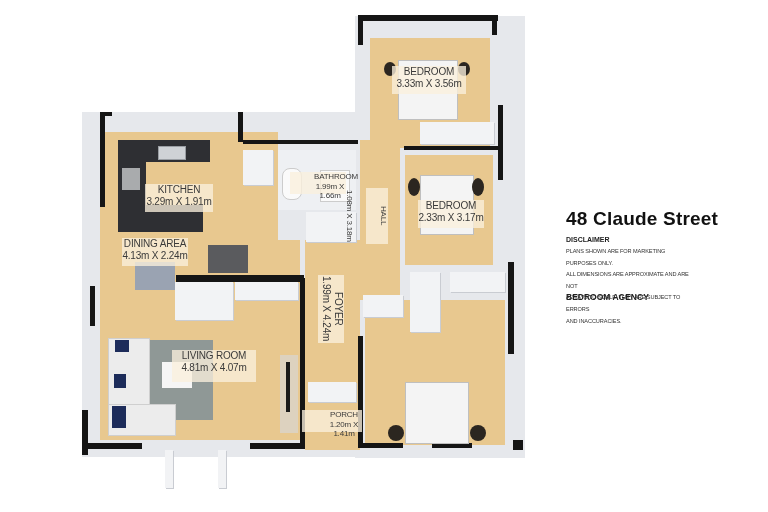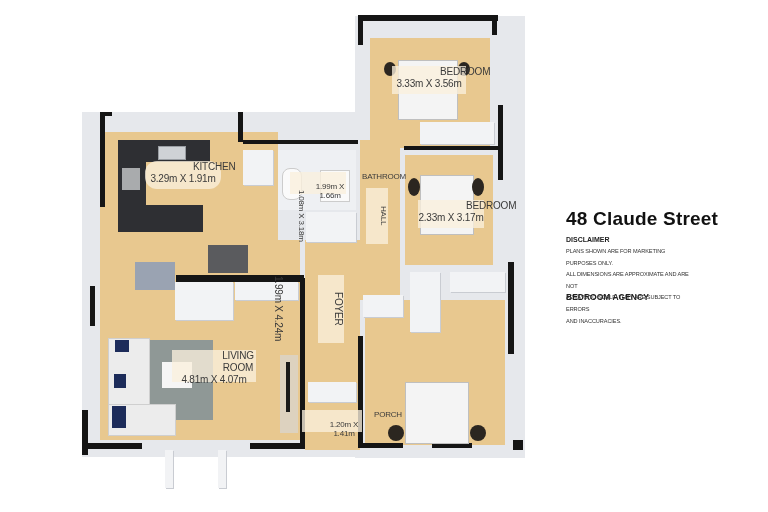--- a/index.html
+++ b/index.html
@@ -3,21 +3,21 @@
 <meta charset="utf-8">
 <style>
   html,body{margin:0;padding:0;}
   body{width:768px;height:512px;background:#ffffff;position:relative;overflow:hidden;font-family:"Liberation Sans",sans-serif;}
   .abs{position:absolute;}
   .floor{background:#e8c88f;}
   .wallshell{background:#e6e8ec;}
   .wall{background:#151515;}
   .iwall{background:#f2f3f5;box-shadow:1px 1px 0 #c9ccd2;}
   .label{position:absolute;background:rgba(250,240,220,0.78);color:#3a3a3a;text-align:center;font-family:"Liberation Sans Narrow","Liberation Sans",sans-serif;line-height:1.2;}
-  .label .n{display:block;font-size:10px;letter-spacing:-0.2px;margin-left:48px;}
+  .label .n{display:block;font-size:10px;letter-spacing:-0.2px;}
   .label .d{display:block;font-size:10px;letter-spacing:-0.2px;}
   .small .n,.small .d{font-size:8px;padding-left:24px;}
   .vert{writing-mode:vertical-rl;}
   .counter{background:#2e2f33;}
   .bed{background:#f4f4f4;border:1px solid #bfbfbf;}
   .rug{background:#8f9896;}
   .sofa{background:#ececec;border:1px solid #cfcfcf;}
   .pillow{background:#1d2c5a;}
   .night{background:#2b2620;border-radius:50%;}
   .title{position:absolute;left:566px;top:208px;font-size:19px;font-weight:bold;color:#111;letter-spacing:0.2px;}
@@ -106,40 +106,44 @@
   <div class="abs night" style="left:470px;top:425px;width:16px;height:16px;"></div>
 
   <div class="abs" style="left:282px;top:168px;width:18px;height:30px;background:#fafafa;border:1px solid #ccc;border-radius:8px;"></div>
   <div class="abs" style="left:320px;top:170px;width:28px;height:30px;background:#fafafa;border:1px solid #ccc;"></div>
 
   <div class="label" style="left:392px;top:66px;width:74px;height:28px;">
     <span class="n">BEDROOM</span>
     <span class="d">3.33m X 3.56m</span>
   </div>
 
-  <div class="label" style="left:145px;top:161px;width:76px;height:28px;border-radius:12px;">
+  <div class="label" style="left:145px;top:184px;width:68px;height:28px;">
     <span class="n">KITCHEN</span>
     <span class="d">3.29m X 1.91m</span>
   </div>
 
   <div class="label small" style="left:290px;top:172px;width:56px;height:22px;">
     <span class="n">BATHROOM</span>
     <span class="d">1.99m X 1.66m</span>
   </div>
 
   <div class="label small vert" style="left:366px;top:188px;width:22px;height:56px;">
     <span class="n">HALL</span>
     <span class="d">1.08m X 3.18m</span>
   </div>
 
   <div class="label" style="left:418px;top:200px;width:66px;height:28px;">
     <span class="n">BEDROOM</span>
     <span class="d">2.33m X 3.17m</span>
   </div>
 
+  <div class="label" style="left:122px;top:238px;width:66px;height:28px;">
+    <span class="n">DINING AREA</span>
+    <span class="d">4.13m X 2.24m</span>
+  </div>
 
   <div class="label vert" style="left:318px;top:275px;width:26px;height:68px;">
     <span class="n">FOYER</span>
     <span class="d">1.99m X 4.24m</span>
   </div>
 
   <div class="label" style="left:172px;top:350px;width:84px;height:32px;">
     <span class="n">LIVING ROOM</span>
     <span class="d">4.81m X 4.07m</span>
   </div>

